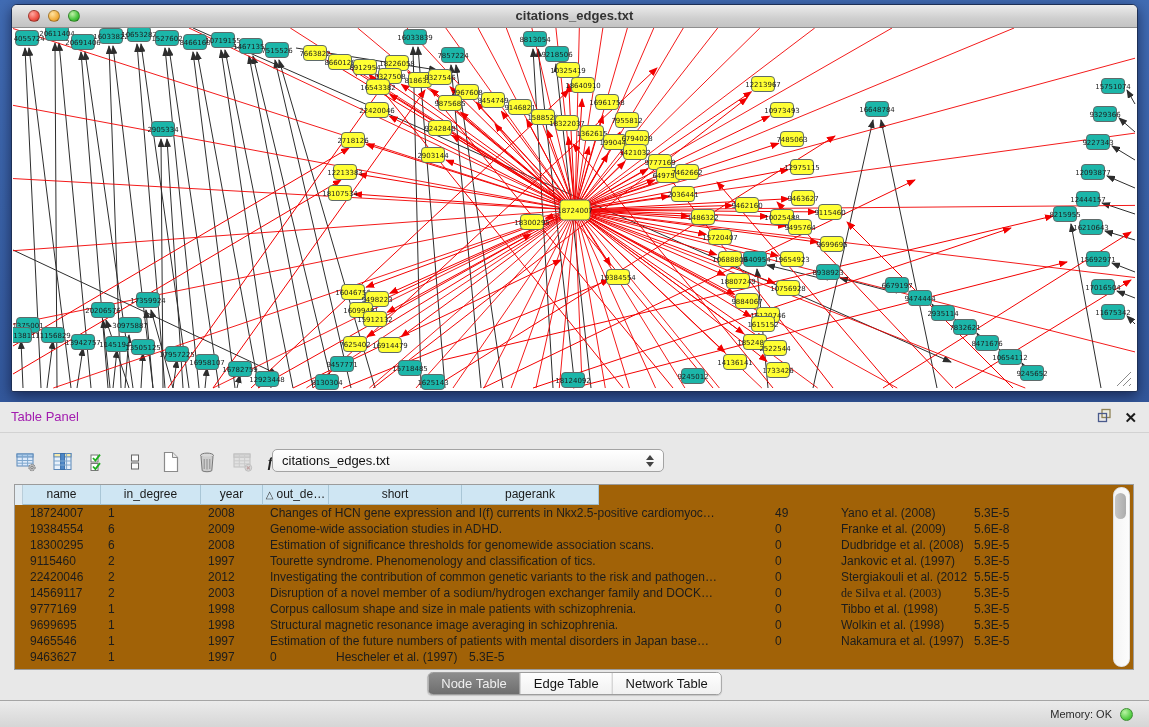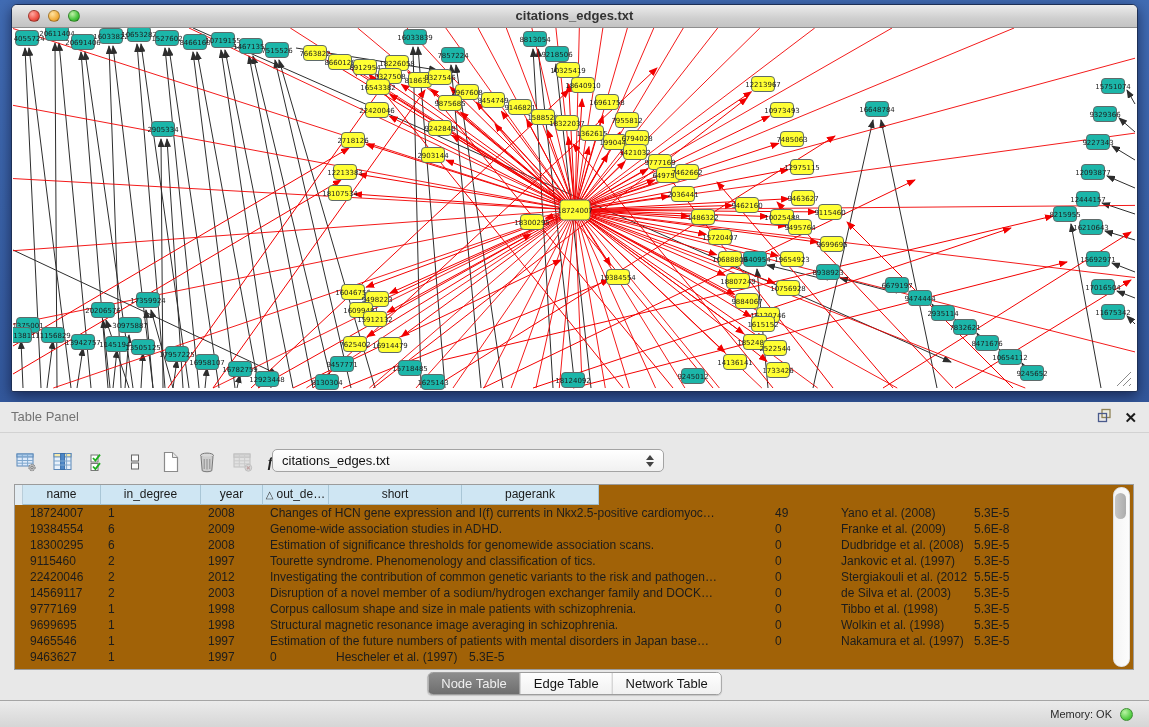--- a/index.html
+++ b/index.html
@@ -22,21 +22,21 @@
   .light.red{background:radial-gradient(circle at 35% 30%,#ffa8a0,#ee5044 60%,#b93329);}
   .light.yellow{background:radial-gradient(circle at 35% 30%,#ffe2a0,#f2ae3e 60%,#cd8a1c);}
   .light.green{background:radial-gradient(circle at 35% 30%,#c0f0a8,#45c33b 60%,#2b9723);}
   .canvas{position:absolute;left:1px;top:23px;width:1123px;height:362px;background:#fff;overflow:hidden;}
   .canvas svg{display:block;}
 
   
   .bottom-section{position:absolute;left:0;top:402px;width:1149px;height:298px;background:#e8e8e8;}
   .panel-header{position:absolute;left:0;top:0;width:100%;height:30px;
                 background:#e9e9e9;border-bottom:1px solid #d2d2d2;}
-  .panel-header .ph-title{position:absolute;left:11px;top:7px;font-size:13px;color:#737373;}
+  .panel-header .ph-title{position:absolute;left:11px;top:7px;font-size:13px;color:#a21caf;}
   .ph-icons{position:absolute;right:12px;top:6px;display:flex;align-items:center;gap:12px;}
   .close-x{font-size:15px;font-weight:bold;color:#1a1a1a;line-height:16px;cursor:default;}
 
   .toolbar{position:absolute;left:16px;top:44px;height:32px;display:flex;align-items:center;gap:14px;}
   .tool{width:22px;height:22px;display:flex;align-items:center;justify-content:center;}
   .tool.disabled{opacity:.45;}
   .fx{font-family:"Liberation Serif",serif;font-style:italic;font-weight:bold;font-size:15px;color:#222;}
   .combo{position:absolute;left:272px;top:47px;width:392px;height:23px;box-sizing:border-box;
          border:1px solid #a3a3a3;border-radius:5px;background:linear-gradient(#ffffff,#f1f1f1);
          display:flex;align-items:center;box-shadow:inset 0 1px 0 #fff;}
@@ -923,21 +923,21 @@
           <div class="td" style="width: 133px;">Stergiakouli et al. (2012)</div>
           <div class="td" style="width: 137px;">5.5E-5</div>
         </div>
         <div class="tr">
           <div style="width: 8px;"></div>
           <div class="td" style="width: 78px;">14569117</div>
           <div class="td" style="width: 100px;">2</div>
           <div class="td" style="width: 62px;">2003</div>
           <div class="td" style="width: 505px;">Disruption of a novel member of a sodium/hydrogen exchanger family and DOCK…</div>
           <div class="td" style="width: 66px;">0</div>
-          <div class="td" style="width: 133px;">de Silva et al. (2003)</div>
+          <div class="td" style="width: 133px; font-family: Liberation Serif, serif;">de Silva et al. (2003)</div>
           <div class="td" style="width: 137px;">5.3E-5</div>
         </div>
         <div class="tr">
           <div style="width: 8px;"></div>
           <div class="td" style="width: 78px;">9777169</div>
           <div class="td" style="width: 100px;">1</div>
           <div class="td" style="width: 62px;">1998</div>
           <div class="td" style="width: 505px;">Corpus callosum shape and size in male patients with schizophrenia.</div>
           <div class="td" style="width: 66px;">0</div>
           <div class="td" style="width: 133px;">Tibbo et al. (1998)</div>

